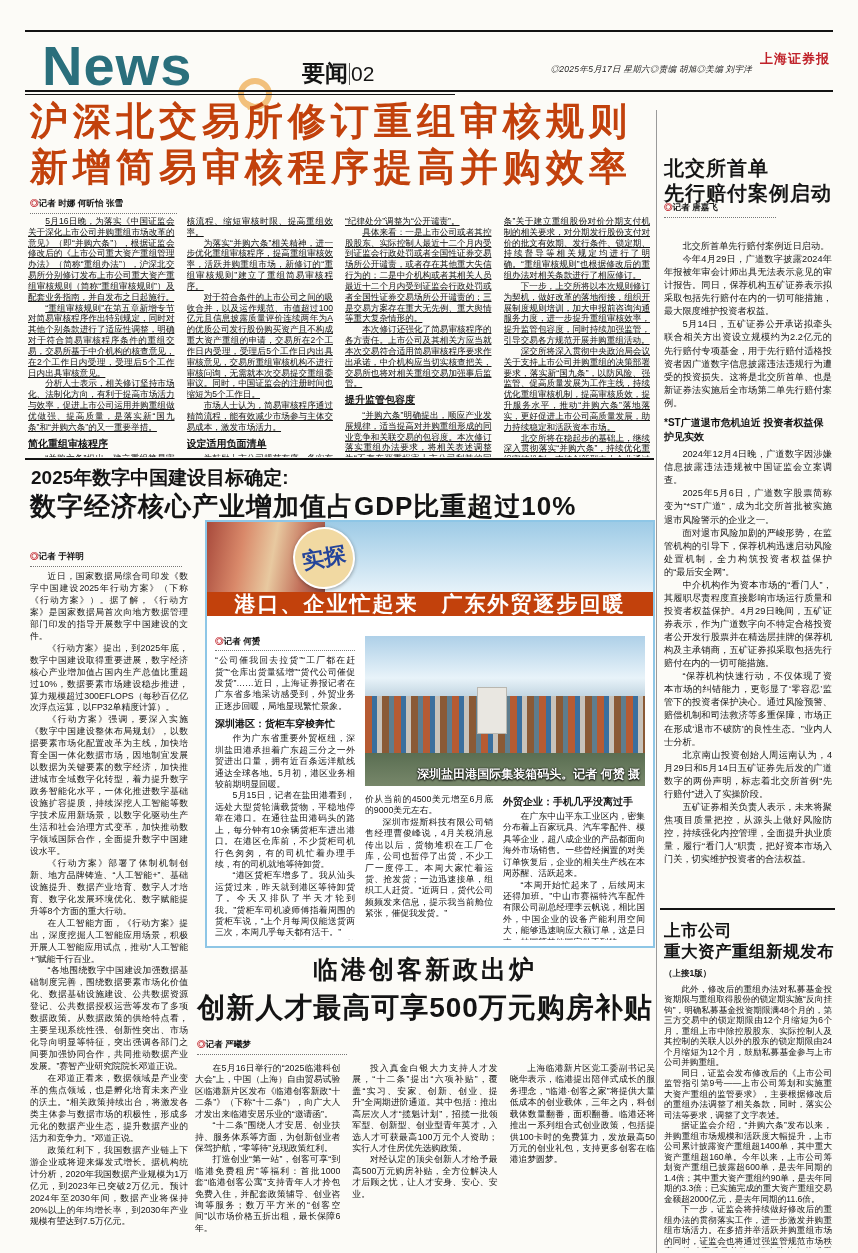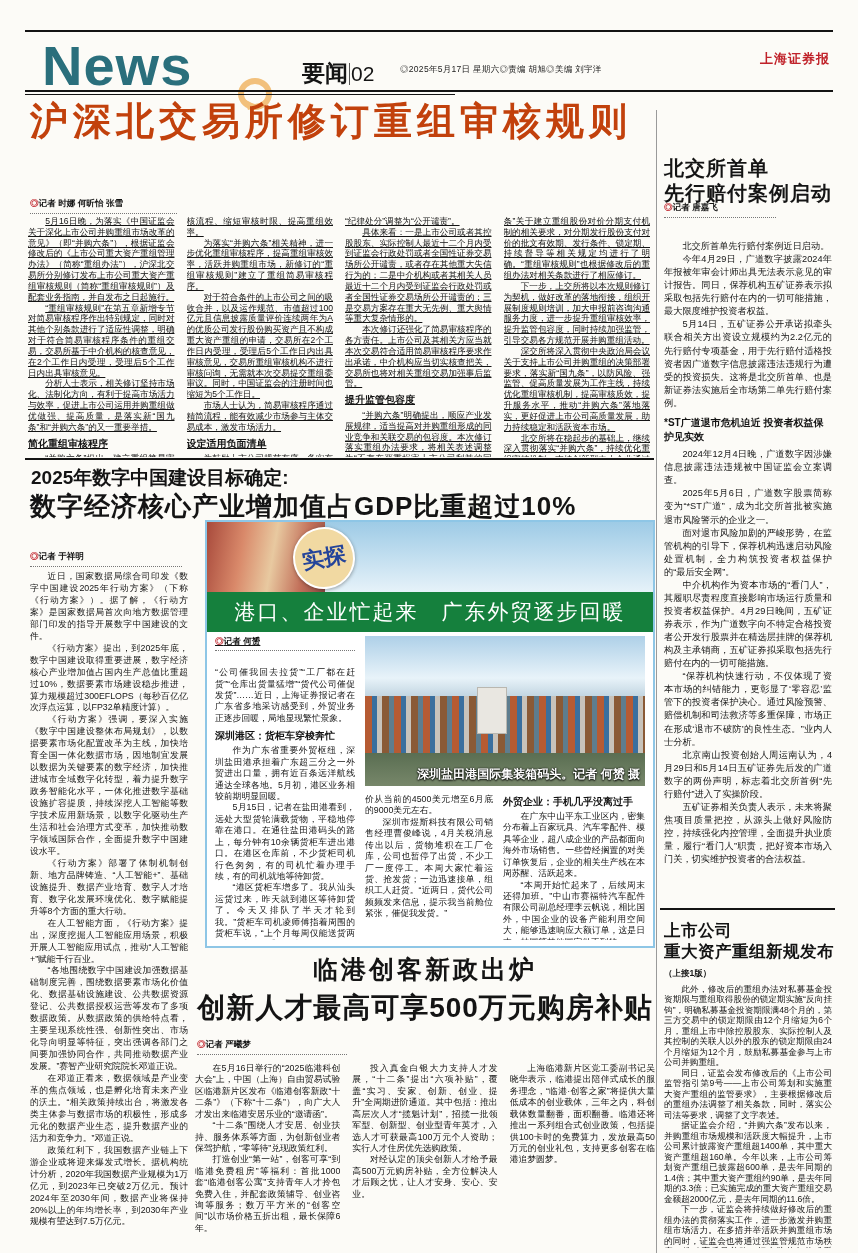--- a/index.html
+++ b/index.html
@@ -9,21 +9,21 @@
   .rule{position:absolute;background:#141414;}
   
   .logo{position:absolute;left:42px;top:38px;font-size:56px;font-weight:900;color:#2a6f7c;letter-spacing:1px;line-height:1;}
   .bubble{position:absolute;left:238px;top:78px;width:22px;height:20px;border:6px solid #f2c07c;border-radius:50%;}
   .bubble::after{content:"";position:absolute;left:-4px;bottom:-14px;width:0;height:0;
         border:8px solid transparent;border-top-color:#f2c07c;transform:rotate(28deg);}
   .section-block{position:absolute;left:302px;top:58px;display:flex;align-items:center;gap:1px;}
   .section-label{font-size:23px;font-weight:900;}
   .pagenum-divider{width:1px;height:22px;background:#555;}
   .pagenum{font-size:21px;font-weight:500;}
-  .dateline{position:absolute;left:400px;top:64px;width:352px;text-align:left;font-size:8.5px;color:#222;letter-spacing:.3px;}
+  .dateline{position:absolute;left:400px;top:64px;width:352px;text-align:right;font-size:8.5px;color:#222;letter-spacing:.3px;font-style:italic;}
   .papername{position:absolute;left:760px;top:50px;font-size:13px;font-weight:900;color:#c0222a;
         font-family:"Liberation Serif",serif;letter-spacing:1px;}
   
   .byline{font-size:8.6px;font-weight:bold;border-bottom:1px dotted #777;padding-bottom:3px;color:#141414;}
   .byline::first-letter{color:#c0222a;}
   .para{margin:0;text-indent:2em;text-align:justify;}
   .para.cont{text-indent:0;}
   .sub{margin:5px 0 3px;font-weight:800;font-size:10px;}
   
   .lead-h{position:absolute;left:30px;top:98px;width:624px;font-size:38px;font-weight:900;
@@ -39,25 +39,25 @@
   .d-col{position:absolute;left:30px;top:571px;width:158px;height:678px;overflow:hidden;font-size:8.8px;line-height:1.36;}
   
   .feature{position:absolute;left:205px;top:520px;width:450px;height:428px;border:2px solid #8ec6e6;
         box-sizing:border-box;background:#fff;}
   .f-strip{position:absolute;left:0;top:0;right:0;height:70px;display:flex;}
   .f-mall{width:118px;background:linear-gradient(100deg,#a84a3c 0%,#d9896a 30%,#e8c9a0 55%,#c2705a 80%,#8c4a42 100%);}
   .f-sky{flex:1;background:linear-gradient(#9ecbe6,#e6f2f9);}
   .f-badge{position:absolute;left:86px;top:5px;width:58px;height:58px;border-radius:50%;background:#f1d9a2;
         border:2px solid #fff;display:flex;align-items:center;justify-content:center;font-size:22px;font-weight:900;
         color:#24449a;transform:rotate(-10deg);box-shadow:0 1px 4px rgba(0,0,0,.35);font-family:"Liberation Serif",serif;z-index:3;}
-  .f-banner{position:absolute;left:0;top:70px;right:0;height:40px;background:#15803d;display:flex;
-        align-items:center;justify-content:center;color:#fff;font-size:21px;font-weight:400;letter-spacing:2px;}
+  .f-banner{position:absolute;left:0;top:70px;right:0;height:24px;background:#c2410c;display:flex;
+        align-items:center;justify-content:center;color:#fff;font-size:21px;font-weight:700;letter-spacing:2px;}
   .f-content{position:absolute;left:8px;right:8px;top:114px;bottom:6px;}
   .f-col1{position:absolute;left:0;top:0;width:140px;bottom:0;overflow:hidden;font-size:8.8px;line-height:1.3;}
-  .f-col1 .byline{margin-bottom:16px;text-decoration:underline;}
+  .f-col1 .byline{margin-bottom:4px;}
   .f-photo{position:absolute;left:150px;top:0;right:0;height:150px;overflow:hidden;}
   .ph-sky{height:40%;background:linear-gradient(#aed0e8,#e8f3f9 70%,#c3d6e2);}
   .ph-yard{height:38%;background:
         repeating-linear-gradient(90deg,#b65b33 0 7px,#3a6f9e 7px 12px,#c8c3bb 12px 17px,#8a5a36 17px 24px,#5e7d8e 24px 29px);}
   .ph-front{height:22%;background:linear-gradient(#5a6e52,#77876a);}
   .ph-bldg{position:absolute;left:40%;top:34%;width:10%;height:30%;background:#e9e7e1;border:1px solid #b9b7b0;}
   .ph-caption{position:absolute;right:5px;bottom:3px;font-size:12px;font-weight:bold;color:#fff;
         text-shadow:0 0 2px #000,0 1px 2px #000;}
   .f-col2{position:absolute;left:150px;top:158px;width:128px;bottom:0;overflow:hidden;font-size:8.8px;line-height:1.3;}
   .f-col3{position:absolute;left:288px;top:154px;right:0;bottom:0;overflow:hidden;font-size:8.8px;line-height:1.3;}
@@ -95,20 +95,21 @@
     <span class="pagenum-divider"></span>
     <span class="pagenum">02</span>
   </div>
   <div class="dateline">◎2025年5月17日 星期六◎责编 胡旭◎美编 刘宇洋</div>
   <div class="papername">上海证券报</div>
   <div class="rule" style="left:25px;top:90px;width:808px;height:1.5px;"></div>
   <div class="rule" style="left:25px;top:94px;width:430px;height:1px;"></div>
 
   <div class="lead-h">
     <div>沪深北交易所修订重组审核规则</div>
+    <div>新增简易审核程序提高并购效率</div>
   </div>
   <div class="lead-byline byline">◎记者 时娜 何昕怡 张雪</div>
   <div class="lead-cols">
     <div class="col">
         <p class="para">5月16日晚，为落实《中国证监会关于深化上市公司并购重组市场改革的意见》（即“并购六条”），根据证监会修改后的《上市公司重大资产重组管理办法》（简称“重组办法”），沪深北交易所分别修订发布上市公司重大资产重组审核规则（简称“重组审核规则”）及配套业务指南，并自发布之日起施行。</p>
         <p class="para">“重组审核规则”在第五章新增专节对简易审核程序作出特别规定，同时对其他个别条款进行了适应性调整，明确对于符合简易审核程序条件的重组交易，交易所基于中介机构的核查意见，在2个工作日内受理，受理后5个工作日内出具审核意见。</p>
         <p class="para">分析人士表示，相关修订坚持市场化、法制化方向，有利于提高市场活力与效率，促进上市公司运用并购重组做优做强、提高质量，是落实新“国九条”和“并购六条”的又一重要举措。</p>
         <h4 class="sub">简化重组审核程序</h4>
         <p class="para">“并购六条”提出，建立重组简易审核程序，对符合条件的上市公司重组，大幅简化审</p>
       </div>

